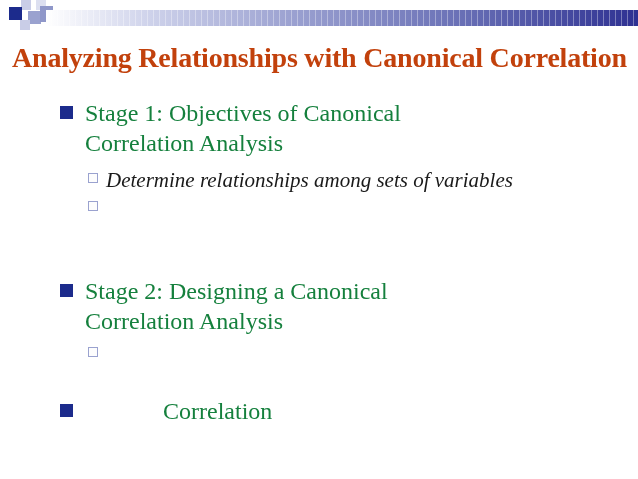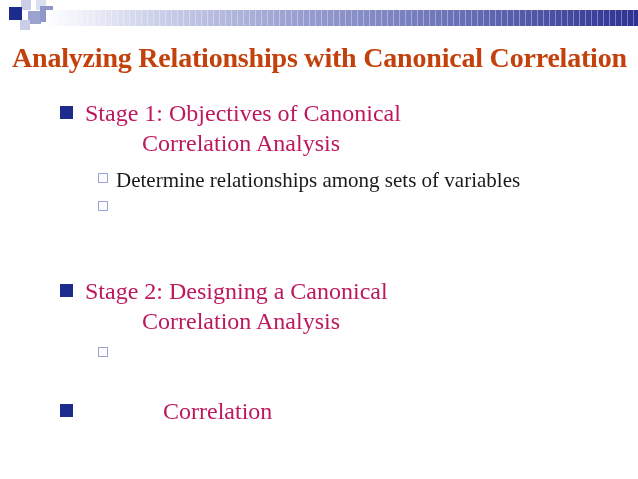--- a/index.html
+++ b/index.html
@@ -30,36 +30,36 @@
   }
 
   
   .title {
     position:absolute; left:12px; top:42px; width:620px;
     font-size:28px; font-weight:bold; color:#c2410c;
     white-space:nowrap; letter-spacing:-0.2px;
   }
 
   
-  .stage { position:absolute; left:60px; color:#be185d; font-size:24px; }
+  .stage { position:absolute; left:60px; color:#15803d; font-size:24px; }
   .stage .bullet {
     position:absolute; left:0; top:8px; width:13px; height:13px;
     background:var(--bullet-navy,#1c2b8c);
   }
   .stage .text { margin-left:25px; }
   .stage .line { line-height:30px; white-space:nowrap; }
-  .stage .l2   { margin-left:57px; }
+  .stage .l2   { }
   .stage.third .l2 { margin-left:78px; }
 
   .s1h { top:98px; }
   .s2h { top:276px; }
   .s3h { top:396px; }
 
   
-  .subs { position:absolute; left:98px; color:#1a1a1a; font-size:21px; }
+  .subs { position:absolute; left:88px; color:#1a1a1a; font-size:21px;font-style:italic; }
   .subs1 { top:166px; }
   .subs2 { top:340px; }
   .sub { position:relative; padding-left:18px; line-height:28px; white-space:nowrap; }
   .sub .sq {
     position:absolute; left:0; top:7px; width:8px; height:8px;
     border:1.5px solid var(--sub-bullet-outline,#9aa2cf); background:#fdfdfd;
   }
 </style>
 </head>
 <body>

